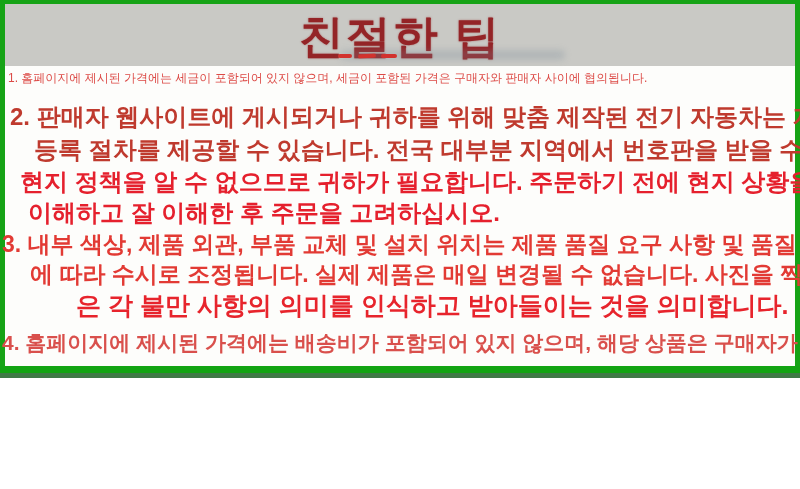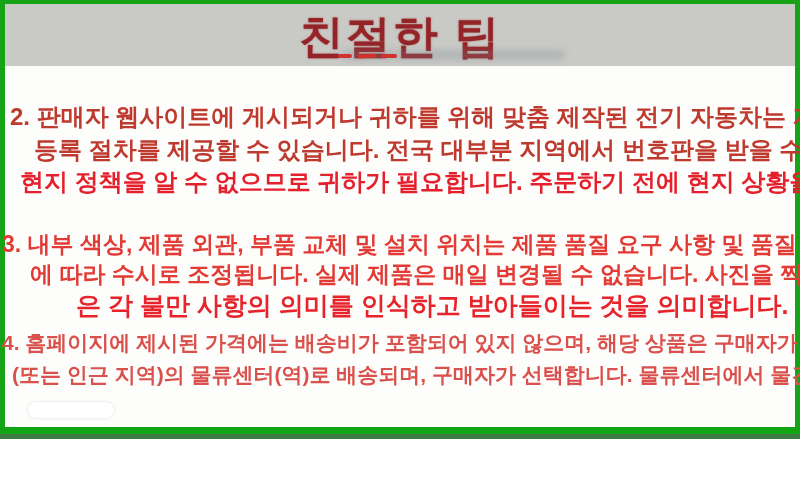--- a/index.html
+++ b/index.html
@@ -1,18 +1,18 @@
 <!DOCTYPE html>
 <html><head>
 <meta charset="utf-8">
 <style>
   html,body{margin:0;padding:0;background:#ffffff;}
   .canvas{
     position:relative;
-    width:800px;height:439px;
+    width:800px;height:378px;
     background:#16a316; 
     overflow:hidden;
     font-family:"Liberation Sans", sans-serif;
   }
   .inner{
     position:absolute;
     left:5px;top:4px;right:5px;bottom:11px;
     background:#fdfdfb;
     overflow:hidden;
   }
@@ -112,24 +112,26 @@
 
   <div class="inner"></div>
 
   <div class="header"></div>
   <div class="title">친절한 팁</div>
   <div class="title-smudge"></div>
   <div class="title-dash d1"></div>
   <div class="title-dash d2"></div>
   <div class="title-dash d3"></div>
 
+  <div class="line c-small l-i1">1. 홈페이지에 제시된 가격에는 세금이 포함되어 있지 않으며, 세금이 포함된 가격은 구매자와 판매자 사이에 협의됩니다.</div>
 
   <div class="line c-brick l-i2a">2. 판매자 웹사이트에 게시되거나 귀하를 위해 맞춤 제작된 전기 자동차는 자동차</div>
   <div class="line c-brick l-i2b">등록 절차를 제공할 수 있습니다. 전국 대부분 지역에서 번호판을 받을 수 있지만</div>
   <div class="line c-vivid l-i2c">현지 정책을 알 수 없으므로 귀하가 필요합니다. 주문하기 전에 현지 상황을</div>
+  <div class="line c-vivid l-i2d">이해하고 잘 이해한 후 주문을 고려하십시오.</div>
 
   <div class="line c-red3 l-i3a">3. 내부 색상, 제품 외관, 부품 교체 및 설치 위치는 제품 품질 요구 사항 및 품질 개선 요구</div>
   <div class="line c-red3 l-i3b">에 따라 수시로 조정됩니다. 실제 제품은 매일 변경될 수 없습니다. 사진을 찍지 말라는 것</div>
   <div class="line c-red3b l-i3c">은 각 불만 사항의 의미를 인식하고 받아들이는 것을 의미합니다.</div>
 
   <div class="line c-mid l-i4a">4. 홈페이지에 제시된 가격에는 배송비가 포함되어 있지 않으며, 해당 상품은 구매자가 위치한 지역</div>
   <div class="line c-mid l-i4b">(또는 인근 지역)의 물류센터(역)로 배송되며, 구매자가 선택합니다. 물류센터에서 물건을 싣습니다.</div>
 
   <div class="white-blob"></div>
 

